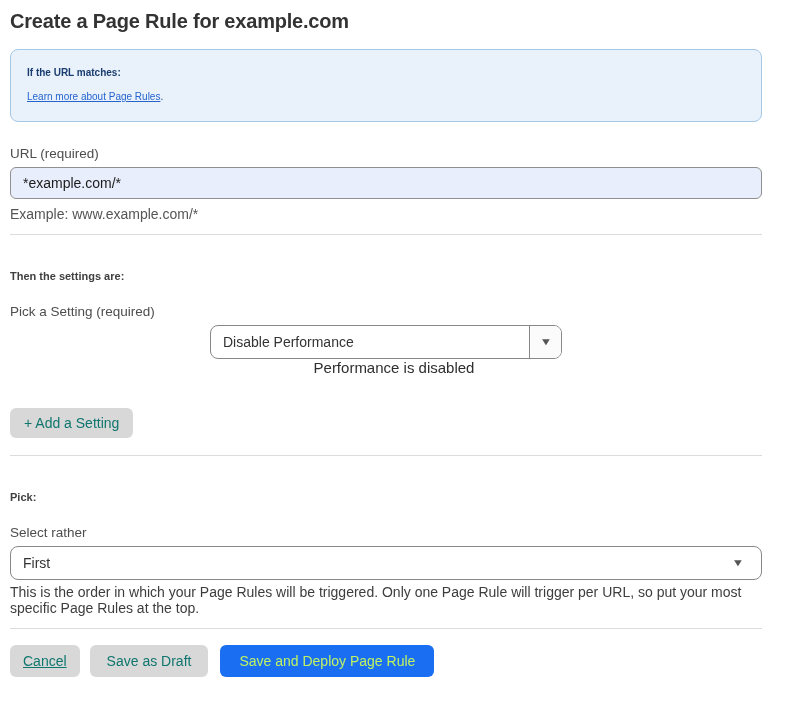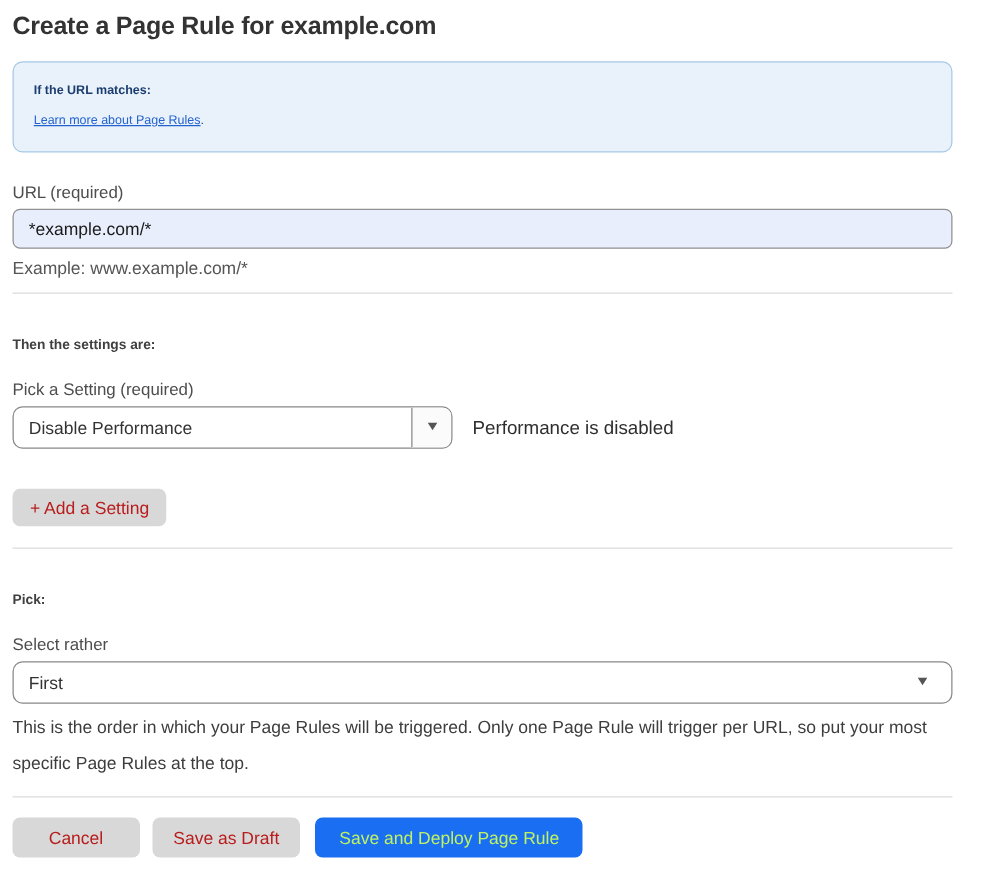--- a/index.html
+++ b/index.html
@@ -77,20 +77,21 @@
   }
   .label-sm {
     margin-top: 22px;
     font-size: 13.5px;
     color: #4d4d4d;
   }
   .setting-row {
     margin-top: 6px;
     display: flex;
     align-items: center;
+    flex-direction: column;
   }
   .setting-select {
     width: 352px;
     height: 34px;
     background: #ffffff;
     border: 1px solid #888888;
     border-radius: 8px;
     display: flex;
     align-items: stretch;
     cursor: pointer;
@@ -128,21 +129,21 @@
     align-items: center;
     justify-content: center;
     border: none;
     border-radius: 6px;
     font-family: "Liberation Sans", "DejaVu Sans", sans-serif;
     font-size: 14px;
     cursor: pointer;
   }
   .btn-gray {
     background: #d8d8d8;
-    color: #b91c1c;
+    color: #0f766e;
   }
   .btn-add {
     margin-top: 32px;
     height: 30px;
     padding: 0 14px;
   }
   .order-select {
     margin-top: 6px;
     width: 100%;
     height: 34px;
@@ -156,31 +157,31 @@
   .order-select .select-value {
     flex: 1;
     padding-left: 12px;
     font-size: 14px;
     color: #333333;
   }
   .order-select .caret { margin-right: 18px; }
   .help-text {
     margin-top: 4px;
     font-size: 14px;
-    line-height: 29px;
+    line-height: 16px;
     color: #3d3d3d;
     max-width: 740px;
   }
   .footer {
     margin-top: 16px;
     display: flex;
     align-items: center;
   }
   .footer .btn { height: 32px; }
-  .btn-cancel { padding: 0 29px; margin-right: 10px; }
+  .btn-cancel { padding: 0 13px; margin-right: 10px; text-decoration: underline; }
   .btn-draft  { padding: 0 17px; margin-right: 12px; }
   .btn-deploy {
     padding: 0 19px;
     background: #1a6ef2;
     color: #bef264;
   }
 </style>
 </head>
 <body>
 

